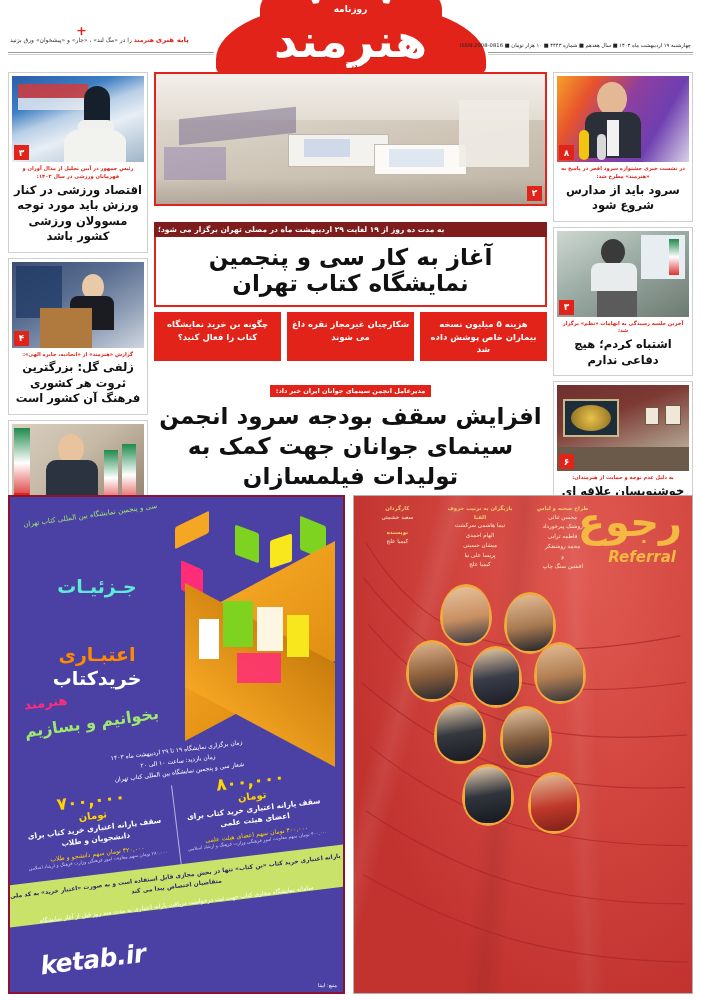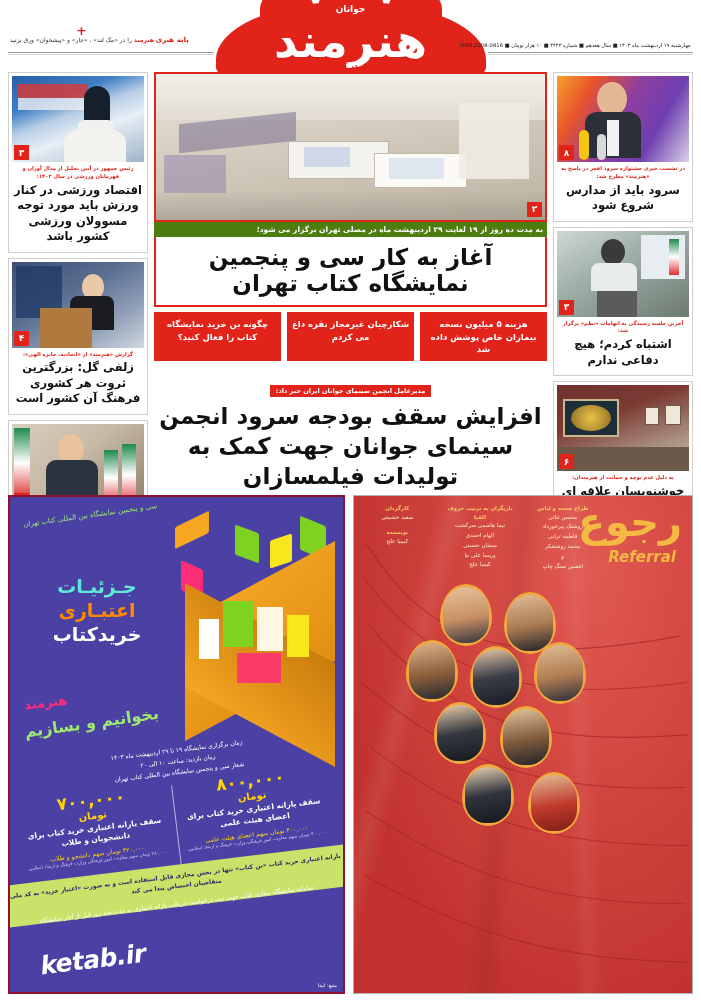--- a/index.html
+++ b/index.html
@@ -88,21 +88,21 @@
             padding:3px 2px 2px; font-weight:bold; }
   .hl { color:#111; font-size:11.5px; font-weight:bold; line-height:1.35;
         text-align:center; padding:0 2px 4px; }
 
   
   .lead-photo { position:relative; border:2px solid #e2231a; height:232px; overflow:hidden; }
   .lead-photo .ph { position:absolute; inset:0; }
   .lead-photo .pg-badge { left:auto; right:3px; bottom:3px; }
 
   .lead-kicker {
-    margin-top:0; background:#4d7c0f; color:#fff; text-align:right;
+    margin-top:16px; background:#7f1d1d; color:#fff; text-align:left;
     font-size:7.5px; font-weight:bold; padding:3px 4px;
   }
   .lead-title {
     border:2px solid #e2231a; border-top:none; text-align:center;
     font-size:23px; font-weight:bold; color:#111; padding:7px 4px 9px;
     line-height:1.15;
   }
   .teasers { display:flex; gap:6px; margin-top:5px; flex-direction:row-reverse; }
   .teaser {
     flex:1; background:#e2231a; color:#fff; text-align:center;
@@ -175,21 +175,21 @@
   .bk { position:absolute; }
   .ad-logo-script {
     position:absolute; left:14px; top:14px; width:140px; height:62px;
     color:#9fe870; font-size:7px; text-align:center; line-height:1.3;
     transform:rotate(-8deg);
   }
   .ad-head { position:absolute; left:12px; top:78px; width:150px; text-align:center; }
   .ad-head div { font-size:19px; font-weight:bold; line-height:1.25; letter-spacing:2px; }
   .ad-h1 { color:#5eead4; }
   .ad-h2 { color:#ffd400; }
-  .ad-h3 { color:#ff8a00; }
+  .ad-h3 { color:#ff8a00;margin-top:44px; }
   .ad-h4 { color:#ffffff; }
   .ad-stamp {
     position:absolute; left:14px; top:198px; color:#ff2d78;
     font-size:13px; font-weight:bold; transform:rotate(-7deg);
   }
   .ad-slogan {
     position:absolute; left:14px; top:216px; color:#9fe870;
     font-size:16px; font-weight:bold; transform:rotate(-8deg);
   }
   .ad-times {
@@ -235,21 +235,21 @@
 <div class="page">
 
   <div class="masthead">
     <div class="mast-rule"></div>
     <div class="mast-rule2"></div>
 
     <div class="logo-wrap">
       <div class="logo-flame">
         <div class="flame-shape"></div>
         <div class="flame-tip"></div>
-        <div class="logo-kicker">جوانان</div>
+        <div class="logo-kicker">روزنامه</div>
         <div class="logo-name">هنرمند</div>
         <div class="logo-slogan">... پایه که خاک در گران هنر خوشی</div>
       </div>
     </div>
 
     <div class="mast-right">چهارشنبه ۱۹ اردیبهشت ماه ۱۴۰۳ ■ سال هفدهم ■ شماره ۴۴۴۳ ■ ۱۰ هزار تومان ■ ISSN:2008-0816</div>
 
     <div class="plus-mark">+</div>
     <div class="mast-left">
       <span class="ml-badge">پایه هنری</span>
@@ -319,21 +319,21 @@
         <div style="position:absolute;left:2%;top:56%;width:16%;height:26%;background:#8f7fae;opacity:.5;"></div>
         <div style="position:absolute;left:0;bottom:0;width:100%;height:20%;background:linear-gradient(180deg,rgba(180,172,160,0),rgba(150,142,130,.5));"></div>
         <div class="pg-badge">۲</div>
       </div>
 
       <div class="lead-kicker">به مدت ده روز از ۱۹ لغایت ۲۹ اردیبهشت ماه در مصلی تهران برگزار می شود؛</div>
       <div class="lead-title">آغاز به کار سی و پنجمین نمایشگاه کتاب تهران</div>
 
       <div class="teasers">
         <div class="teaser">چگونه بن خرید نمایشگاه کتاب را فعال کنید؟</div>
-        <div class="teaser">شکارچیان غیرمجاز نقره داغ می کردم</div>
+        <div class="teaser">شکارچیان غیرمجاز نقره داغ می شوند</div>
         <div class="teaser">هزینه ۵ میلیون نسخه بیماران خاص پوشش داده شد</div>
       </div>
 
       <div class="second-kicker-wrap">
         <span class="second-kicker">مدیرعامل انجمن سینمای جوانان ایران خبر داد:</span>
       </div>
       <div class="second-title">افزایش سقف بودجه سرود انجمن سینمای جوانان جهت کمک به تولیدات فیلمسازان</div>
     </div>
 
     <div class="col-side">

